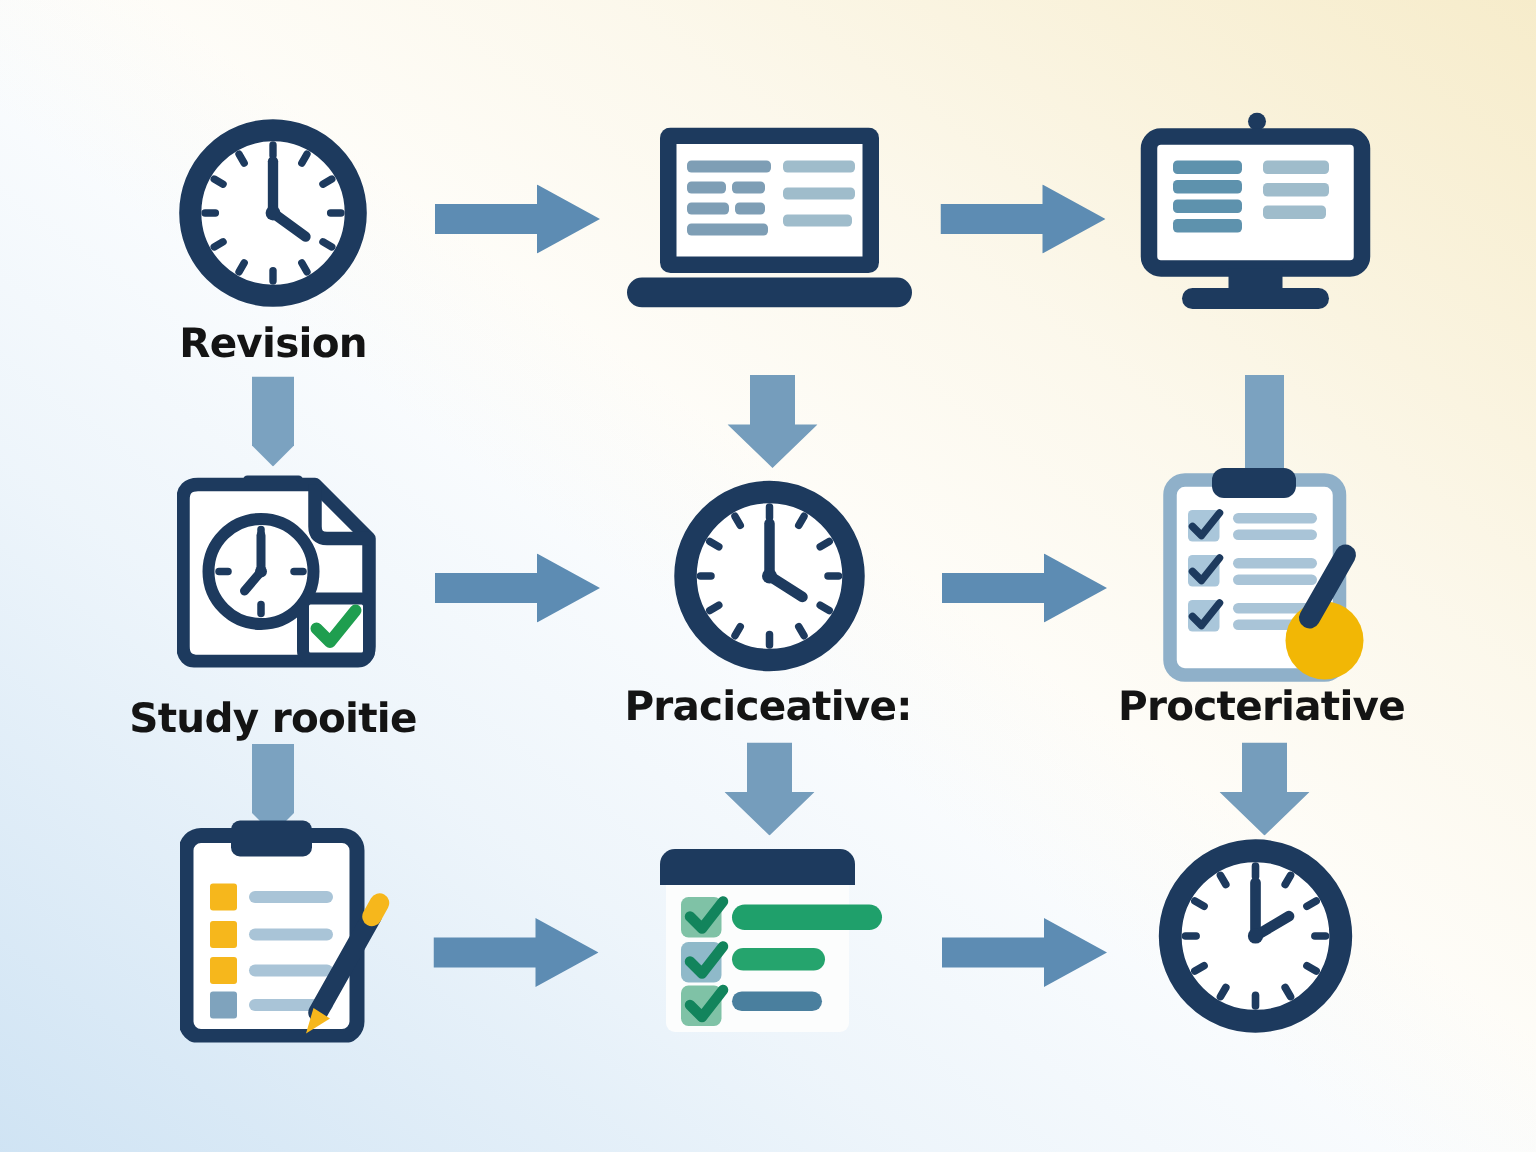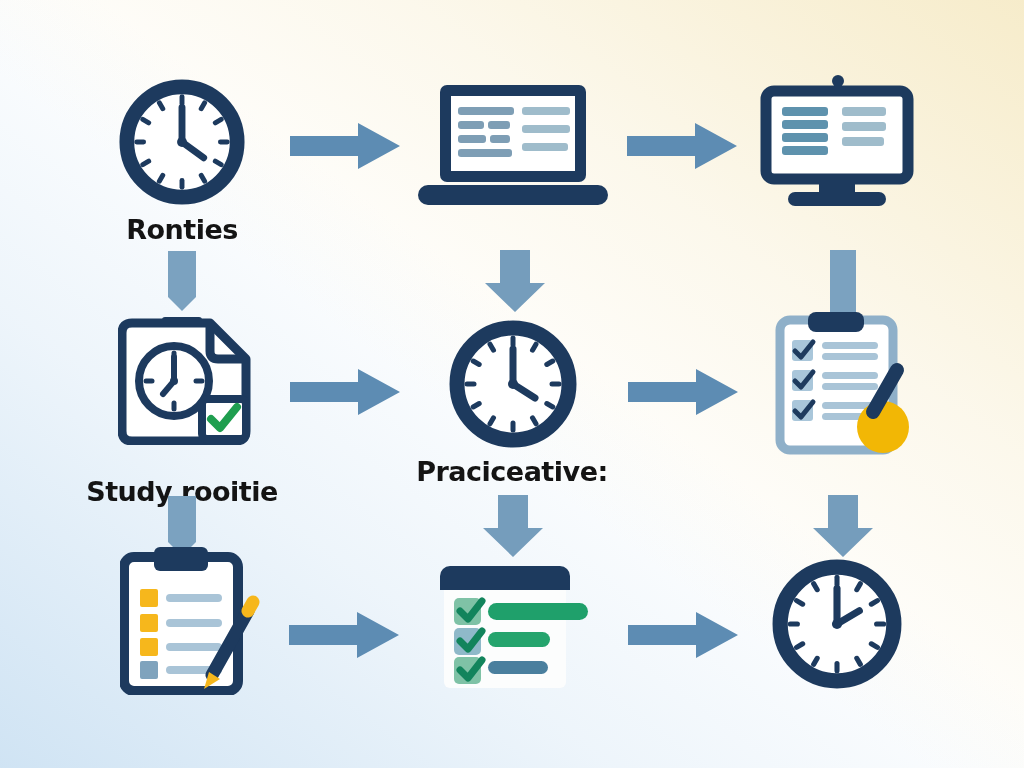--- a/index.html
+++ b/index.html
@@ -39,21 +39,21 @@
           <line x1="32.2" y1="85.5" x2="26.2" y2="89.0" stroke="#1d3a5e" stroke-width="5" stroke-linecap="round"></line>
           <line x1="27.0" y1="66.0" x2="20.0" y2="66.0" stroke="#1d3a5e" stroke-width="5" stroke-linecap="round"></line>
           <line x1="32.2" y1="46.5" x2="26.2" y2="43.0" stroke="#1d3a5e" stroke-width="5" stroke-linecap="round"></line>
           <line x1="46.5" y1="32.2" x2="43.0" y2="26.2" stroke="#1d3a5e" stroke-width="5" stroke-linecap="round"></line>
         </g>
       <line x1="66" y1="66" x2="66" y2="31" stroke="#1d3a5e" stroke-width="7" stroke-linecap="round"></line>
       <line x1="66" y1="66" x2="88" y2="82" stroke="#1d3a5e" stroke-width="7" stroke-linecap="round"></line>
       <circle cx="66" cy="66" r="5" fill="#1d3a5e"></circle>
     </svg>
   </div>
-  <div class="label" style="left:57px;top:214px;width:250px;">Ronties</div>
+  <div class="label" style="left:57px;top:214px;width:250px;">Revision</div>
 
   <div class="node" style="left:418px;top:85px;">
     <svg width="190" height="120" viewBox="0 0 190 120">
       <rect x="22" y="0" width="146" height="97" rx="7" fill="#1d3a5e"></rect>
       <rect x="33" y="11" width="124" height="75" fill="#ffffff"></rect>
       <g fill="#7e9eb5">
         <rect x="40" y="22" width="56" height="8" rx="3"></rect>
         <rect x="40" y="36" width="26" height="8" rx="3"></rect>
           <rect x="70" y="36" width="22" height="8" rx="3"></rect>
         <rect x="40" y="50" width="28" height="8" rx="3"></rect>
@@ -124,21 +124,21 @@
           <line x1="56.0" y1="88.0" x2="56.0" y2="94.0" stroke="#1d3a5e" stroke-width="5" stroke-linecap="round"></line>
           <line x1="34.0" y1="66.0" x2="28.0" y2="66.0" stroke="#1d3a5e" stroke-width="5" stroke-linecap="round"></line>
         </g>
       <line x1="56" y1="66" x2="56" y2="42" stroke="#1d3a5e" stroke-width="6" stroke-linecap="round"></line>
       <line x1="56" y1="66" x2="45" y2="79" stroke="#1d3a5e" stroke-width="6" stroke-linecap="round"></line>
       <circle cx="56" cy="66" r="4" fill="#1d3a5e"></circle>
       <rect x="84" y="84" width="44" height="40" rx="5" fill="#ffffff" stroke="#1d3a5e" stroke-width="8"></rect>
       <path d="M93,104 L102,113 L119,92" fill="none" stroke="#1f9e4f" stroke-width="8" stroke-linecap="round" stroke-linejoin="round"></path>
     </svg>
   </div>
-  <div class="label" style="left:57px;top:476px;width:250px;">Study rooitie</div>
+  <div class="label" style="left:57px;top:464px;width:250px;">Study rooitie</div>
 
   <div class="node" style="left:447px;top:318px;">
     <svg width="132" height="132" viewBox="0 0 132 132">
       <circle cx="66" cy="66" r="56" fill="#ffffff" stroke="#1d3a5e" stroke-width="15"></circle>
       <g class="clock-ticks">
           <line x1="66.0" y1="27.0" x2="66.0" y2="20.0" stroke="#1d3a5e" stroke-width="5" stroke-linecap="round"></line>
           <line x1="85.5" y1="32.2" x2="89.0" y2="26.2" stroke="#1d3a5e" stroke-width="5" stroke-linecap="round"></line>
           <line x1="99.8" y1="46.5" x2="105.8" y2="43.0" stroke="#1d3a5e" stroke-width="5" stroke-linecap="round"></line>
           <line x1="105.0" y1="66.0" x2="112.0" y2="66.0" stroke="#1d3a5e" stroke-width="5" stroke-linecap="round"></line>
           <line x1="99.8" y1="85.5" x2="105.8" y2="89.0" stroke="#1d3a5e" stroke-width="5" stroke-linecap="round"></line>
@@ -172,20 +172,21 @@
         <rect x="52" y="73" width="56" height="7" rx="3.5" fill="#a9c4d7"></rect>
         <rect x="22" y="90" width="21" height="21" rx="3" fill="#a9c6da"></rect>
         <path d="M25,101 l6,6 l12,-15" fill="none" stroke="#1d3a5e" stroke-width="5" stroke-linecap="round" stroke-linejoin="round"></path>
         <rect x="52" y="92" width="56" height="7" rx="3.5" fill="#a9c4d7"></rect>
         <rect x="52" y="103" width="56" height="7" rx="3.5" fill="#a9c4d7"></rect>
       </g>
       <circle cx="113" cy="117" r="26" fill="#f2b705"></circle>
       <line x1="127" y1="60" x2="103" y2="102" stroke="#1d3a5e" stroke-width="14" stroke-linecap="round"></line>
     </svg>
   </div>
+  <div class="label" style="left:716px;top:456px;width:250px;">Procteriative</div>
 
   <div class="node" style="left:290px;top:369px;">
     <svg width="110" height="46" viewBox="0 0 110 46">
         <polygon points="0,13 68,13 68,0 110,23 68,46 68,33 0,33" fill="#5d8cb3"></polygon>
       </svg>
   </div>
   <div class="node" style="left:628px;top:369px;">
     <svg width="110" height="46" viewBox="0 0 110 46">
         <polygon points="0,13 68,13 68,0 110,23 68,46 68,33 0,33" fill="#5d8cb3"></polygon>
       </svg>

